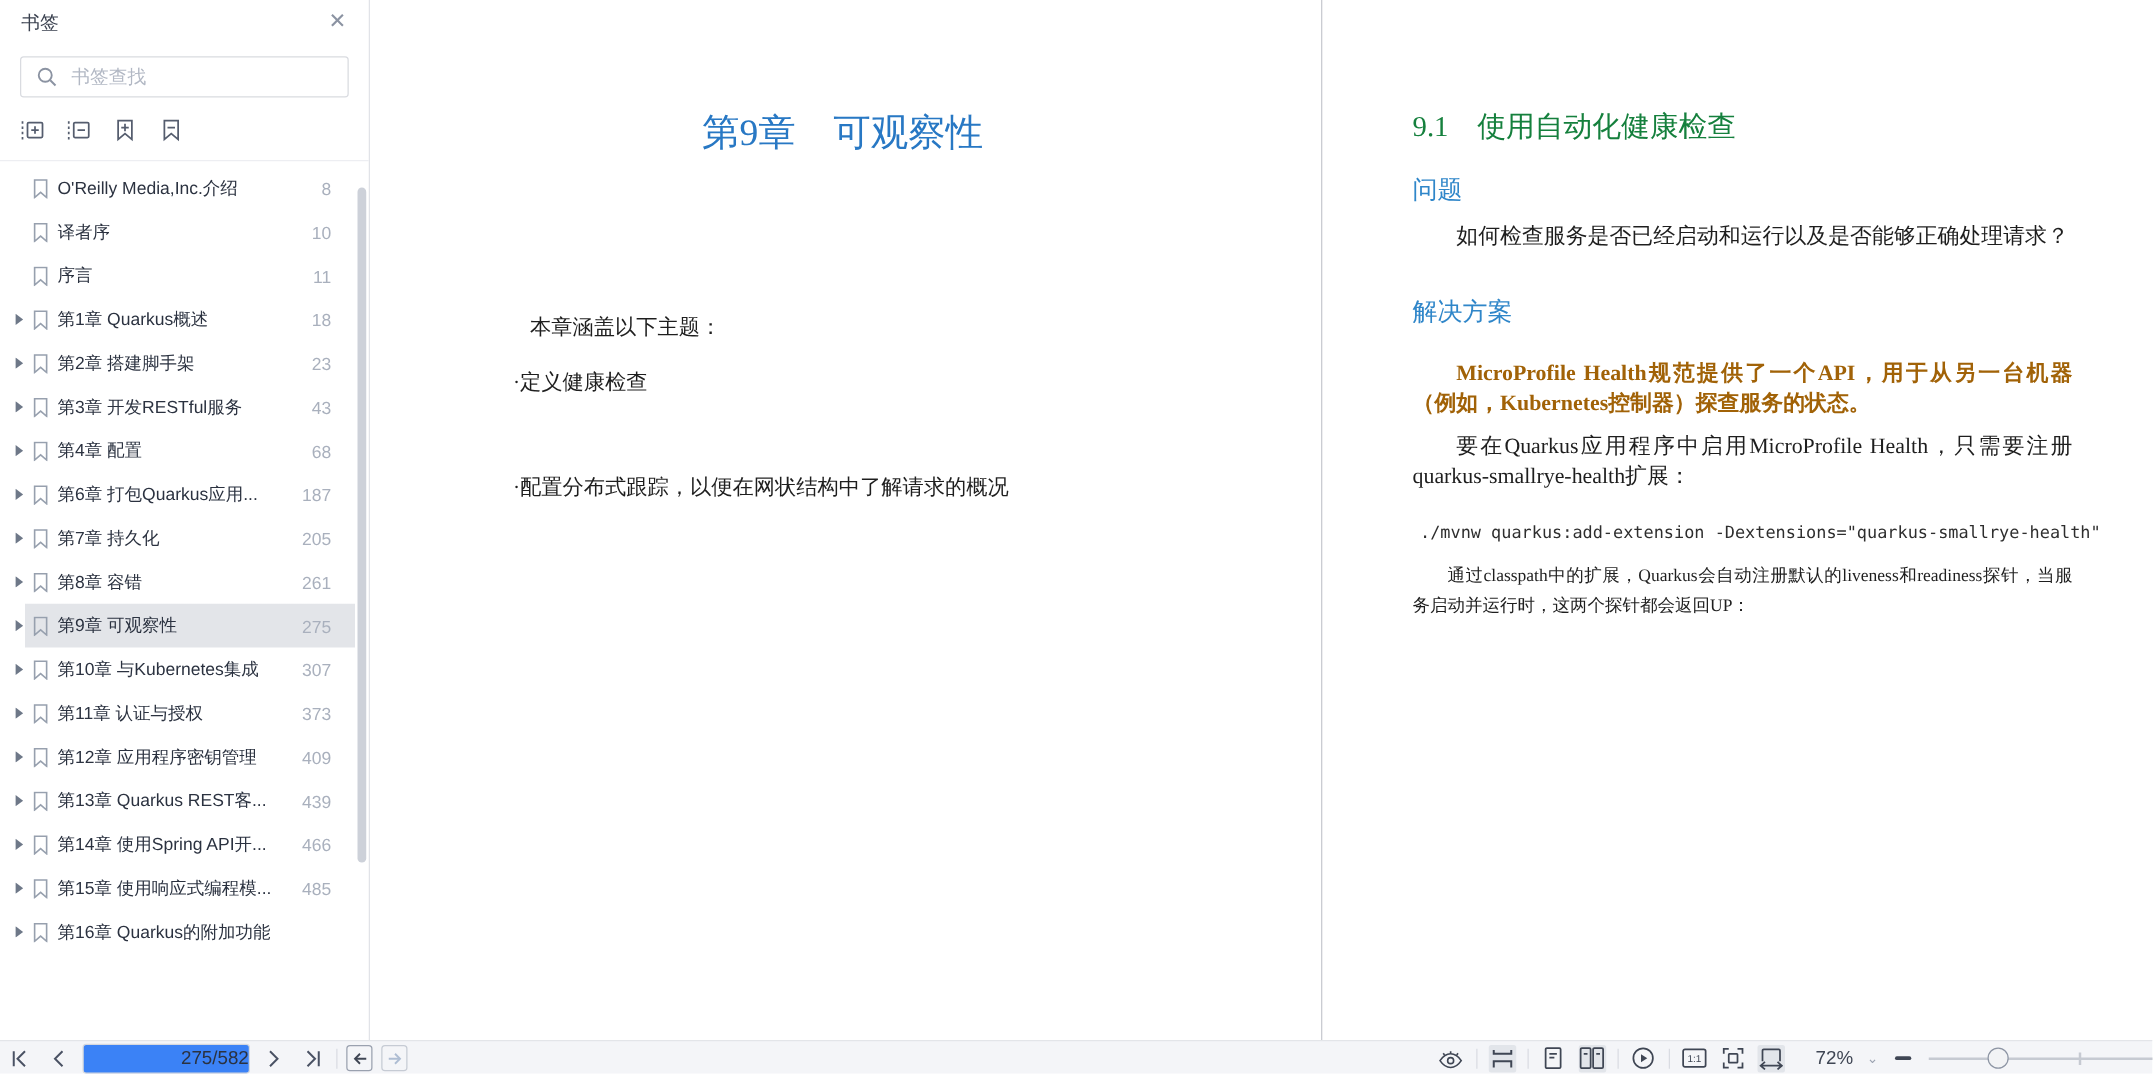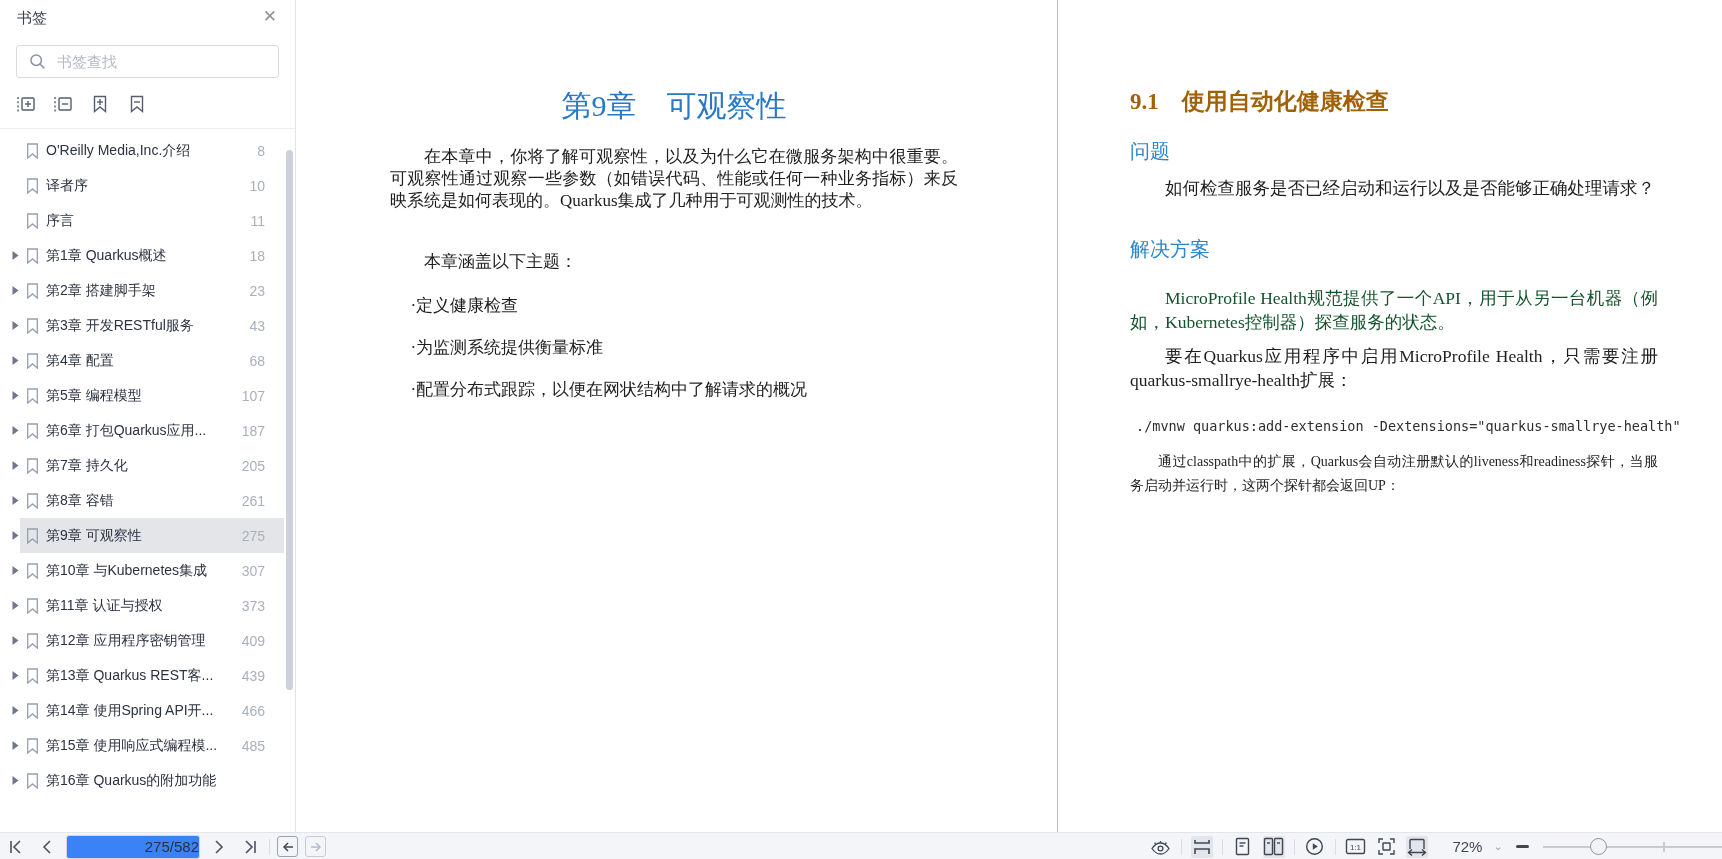--- a/index.html
+++ b/index.html
@@ -39,27 +39,27 @@
 
   .lp-title{position:absolute;left:93px;top:86px;width:568px;text-align:center;
             font-size:30px;color:#2878c4;}
   .lp-intro{position:absolute;left:93px;top:146px;width:568px;font-size:17px;line-height:22px;
             color:#1e1e1e;text-align:justify;text-indent:2em;}
   .lp-lead{position:absolute;left:93px;top:250px;width:568px;font-size:17px;color:#1e1e1e;text-indent:2em;}
   .lp-b0{position:absolute;left:93px;top:294px;width:568px;font-size:17px;color:#1e1e1e;text-indent:1.2em;}
   .lp-b1{position:absolute;left:93px;top:336px;width:568px;font-size:17px;color:#1e1e1e;text-indent:1.2em;}
   .lp-b2{position:absolute;left:93px;top:378px;width:568px;font-size:17px;color:#1e1e1e;text-indent:1.2em;}
 
-  .rp-h1{position:absolute;left:72px;top:86px;width:540px;font-size:23px;color:#a16207;font-weight:bold;}
+  .rp-h1{position:absolute;left:72px;top:86px;width:540px;font-size:23px;color:#15803d;}
   .rp-h2a{position:absolute;left:72px;top:138px;font-size:20px;color:#2f86c9;}
   .rp-p1{position:absolute;left:72px;top:176px;width:528px;font-size:17.5px;line-height:24px;
          color:#1e1e1e;text-indent:2em;text-align:justify;}
   .rp-h2b{position:absolute;left:72px;top:236px;font-size:20px;color:#2f86c9;}
   .rp-p2{position:absolute;left:72px;top:286px;width:528px;font-size:17.5px;line-height:24px;
-         color:#14532d;text-indent:2em;text-align:justify;}
+         color:#a16207;text-indent:2em;text-align:justify;font-weight:bold;}
   .rp-p3{position:absolute;left:72px;top:344px;width:528px;font-size:17.5px;line-height:24px;
          color:#1e1e1e;text-indent:2em;text-align:justify;}
   .rp-code{position:absolute;left:78px;top:418px;width:540px;font-family:"DejaVu Sans Mono","Liberation Mono",monospace;
            font-size:13.5px;color:#2e2e2e;white-space:nowrap;}
   .rp-p4{position:absolute;left:72px;top:450px;width:528px;font-size:14px;line-height:24px;
          color:#1e1e1e;text-indent:2em;text-align:justify;}
 
   
   .toolbar{position:absolute;left:0;top:832px;width:1722px;height:27px;background:#f4f5f8;
            border-top:1px solid #e3e5e9;box-sizing:border-box;}
@@ -227,34 +227,20 @@
           <span class="bm-exp">
             <svg width="7" height="9" viewBox="0 0 7 9">
               <path d="M0.5 0l6 4.5-6 4.5z" fill="#6e7888"></path>
             </svg>
           </span>
           <span class="bm-ico">
             <svg width="13" height="16" viewBox="0 0 13 16">
               <path d="M1.7 1h9.6v14l-4.8-4.1L1.7 15z" fill="none" stroke="#97a0ae" stroke-width="1.3"></path>
             </svg>
           </span>
-          <span class="bm-label">第5章 编程模型</span>
-          <span class="bm-page">107</span>
-        </div>
-        <div class="bm-row">
-          <span class="bm-exp">
-            <svg width="7" height="9" viewBox="0 0 7 9">
-              <path d="M0.5 0l6 4.5-6 4.5z" fill="#6e7888"></path>
-            </svg>
-          </span>
-          <span class="bm-ico">
-            <svg width="13" height="16" viewBox="0 0 13 16">
-              <path d="M1.7 1h9.6v14l-4.8-4.1L1.7 15z" fill="none" stroke="#97a0ae" stroke-width="1.3"></path>
-            </svg>
-          </span>
           <span class="bm-label">第6章 打包Quarkus应用...</span>
           <span class="bm-page">187</span>
         </div>
         <div class="bm-row">
           <span class="bm-exp">
             <svg width="7" height="9" viewBox="0 0 7 9">
               <path d="M0.5 0l6 4.5-6 4.5z" fill="#6e7888"></path>
             </svg>
           </span>
           <span class="bm-ico">
@@ -391,24 +377,22 @@
           <span class="bm-label">第16章 Quarkus的附加功能</span>
           <span class="bm-page"></span>
         </div>
       </div>
     <div class="sb-scroll"></div>
   </aside>
 
   <main>
     <section class="page-left doc-font">
       <div class="lp-title">第9章　可观察性</div>
-      <div class="lp-intro">在本章中，你将了解可观察性，以及为什么它在微服务架构中很重要。可观察性通过观察一些参数（如错误代码、性能或任何一种业务指标）来反映系统是如何表现的。Quarkus集成了几种用于可观测性的技术。</div>
       <div class="lp-lead">本章涵盖以下主题：</div>
       <div class="lp-b0">·定义健康检查</div>
-      <div class="lp-b1">·为监测系统提供衡量标准</div>
       <div class="lp-b2">·配置分布式跟踪，以便在网状结构中了解请求的概况</div>
     </section>
 
     <div class="page-div"></div>
 
     <section class="page-right doc-font">
       <div class="rp-h1">9.1　使用自动化健康检查</div>
       <div class="rp-h2a">问题</div>
       <div class="rp-p1">如何检查服务是否已经启动和运行以及是否能够正确处理请求？</div>
       <div class="rp-h2b">解决方案</div>

